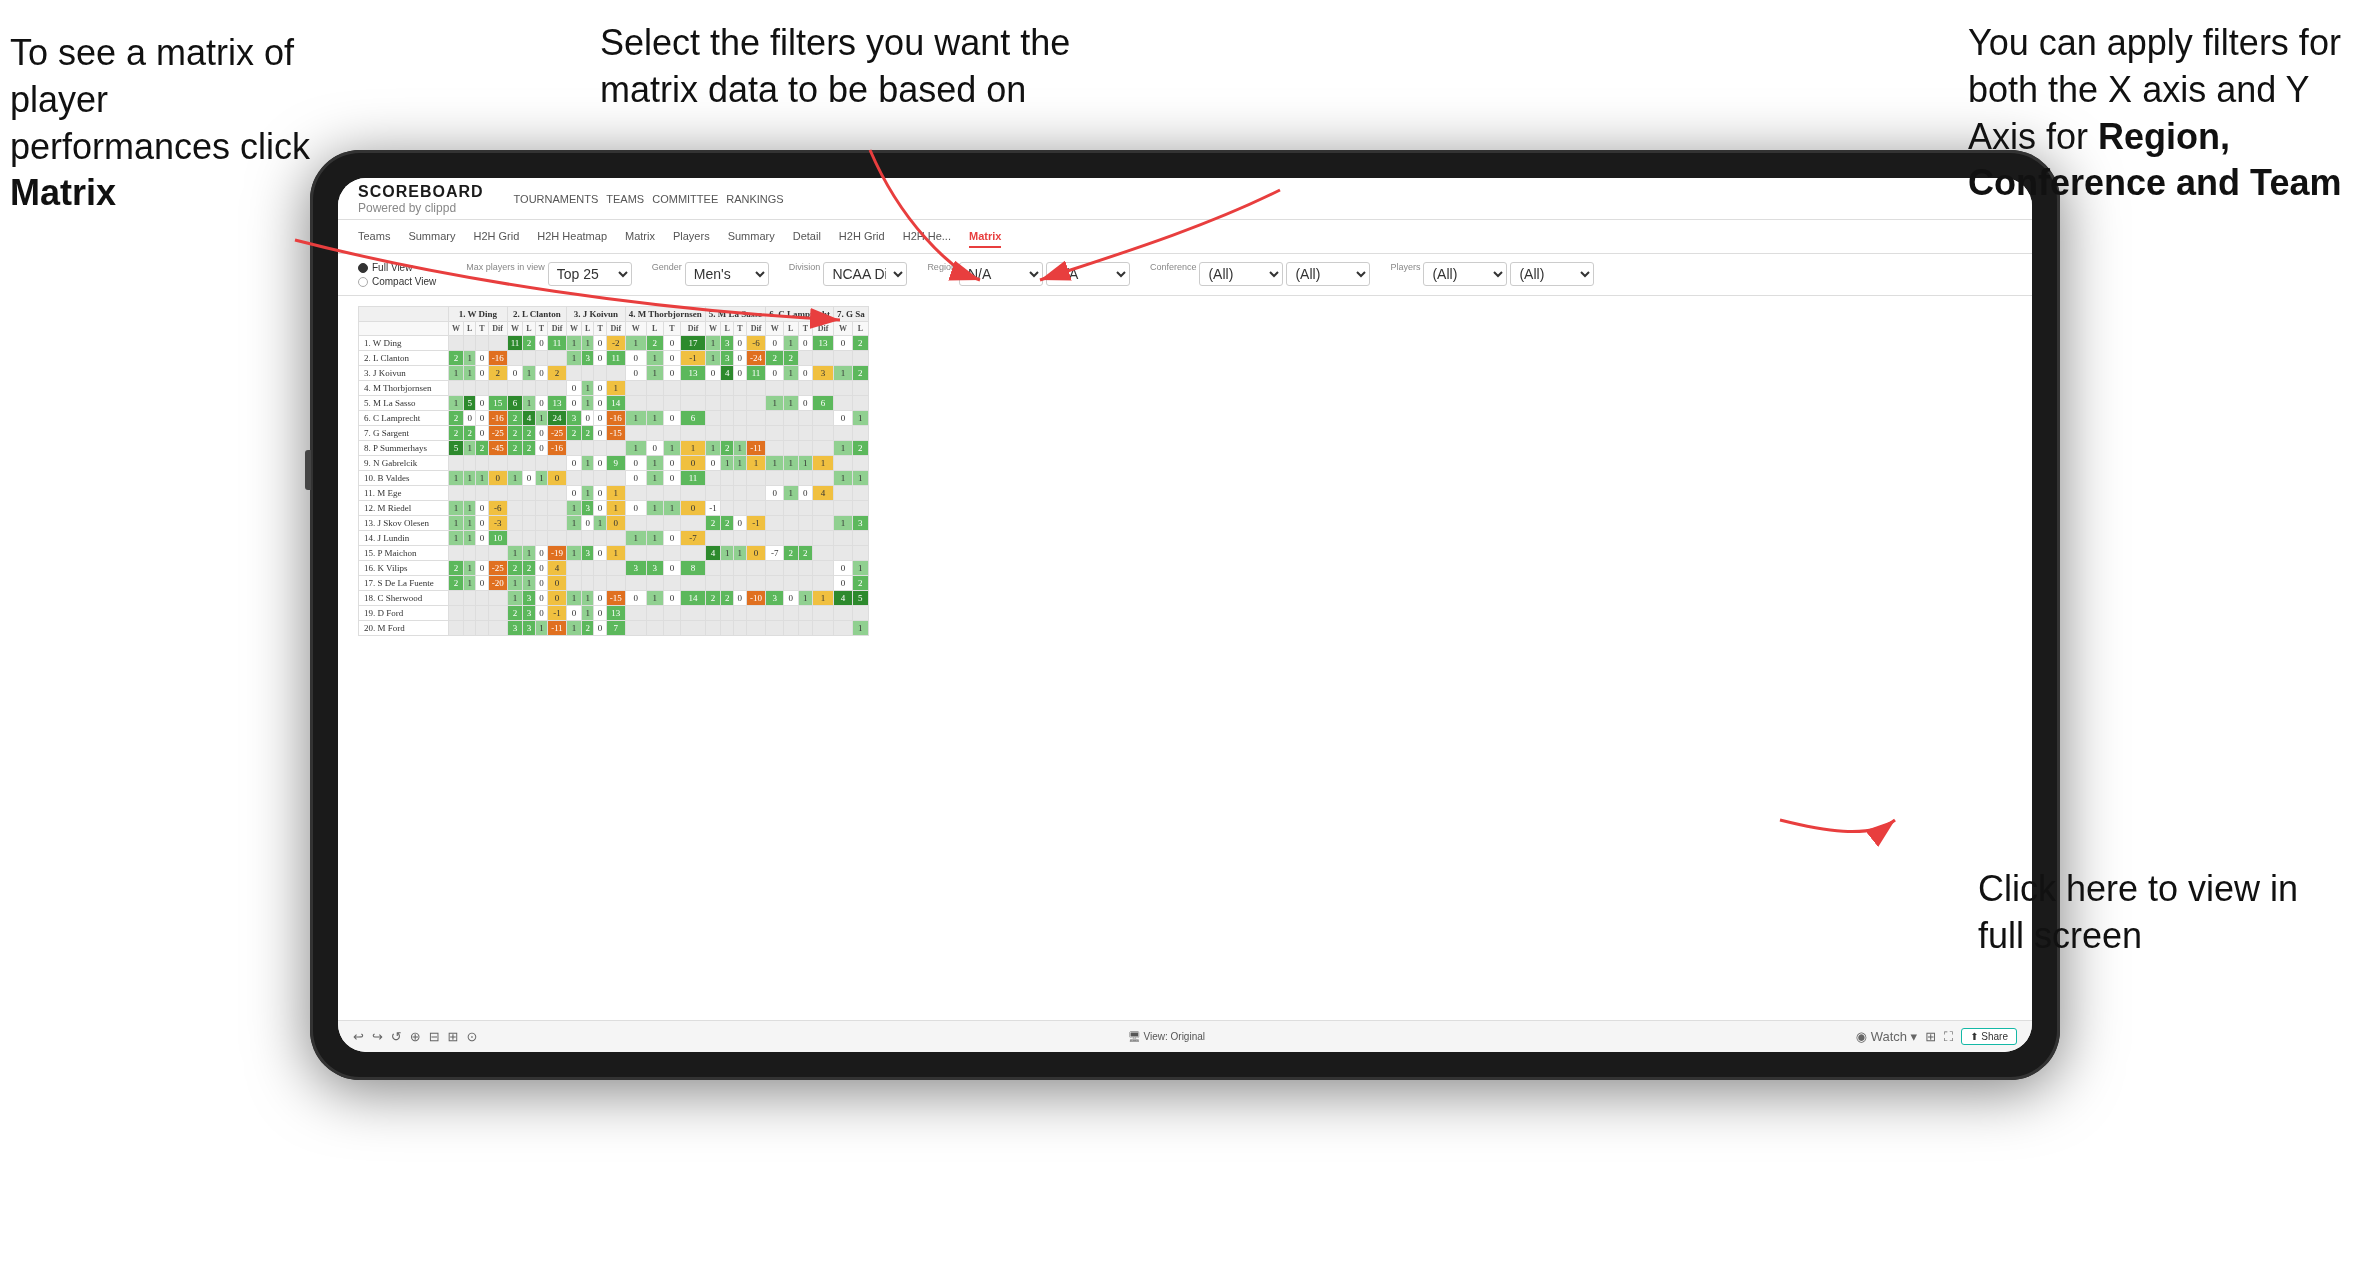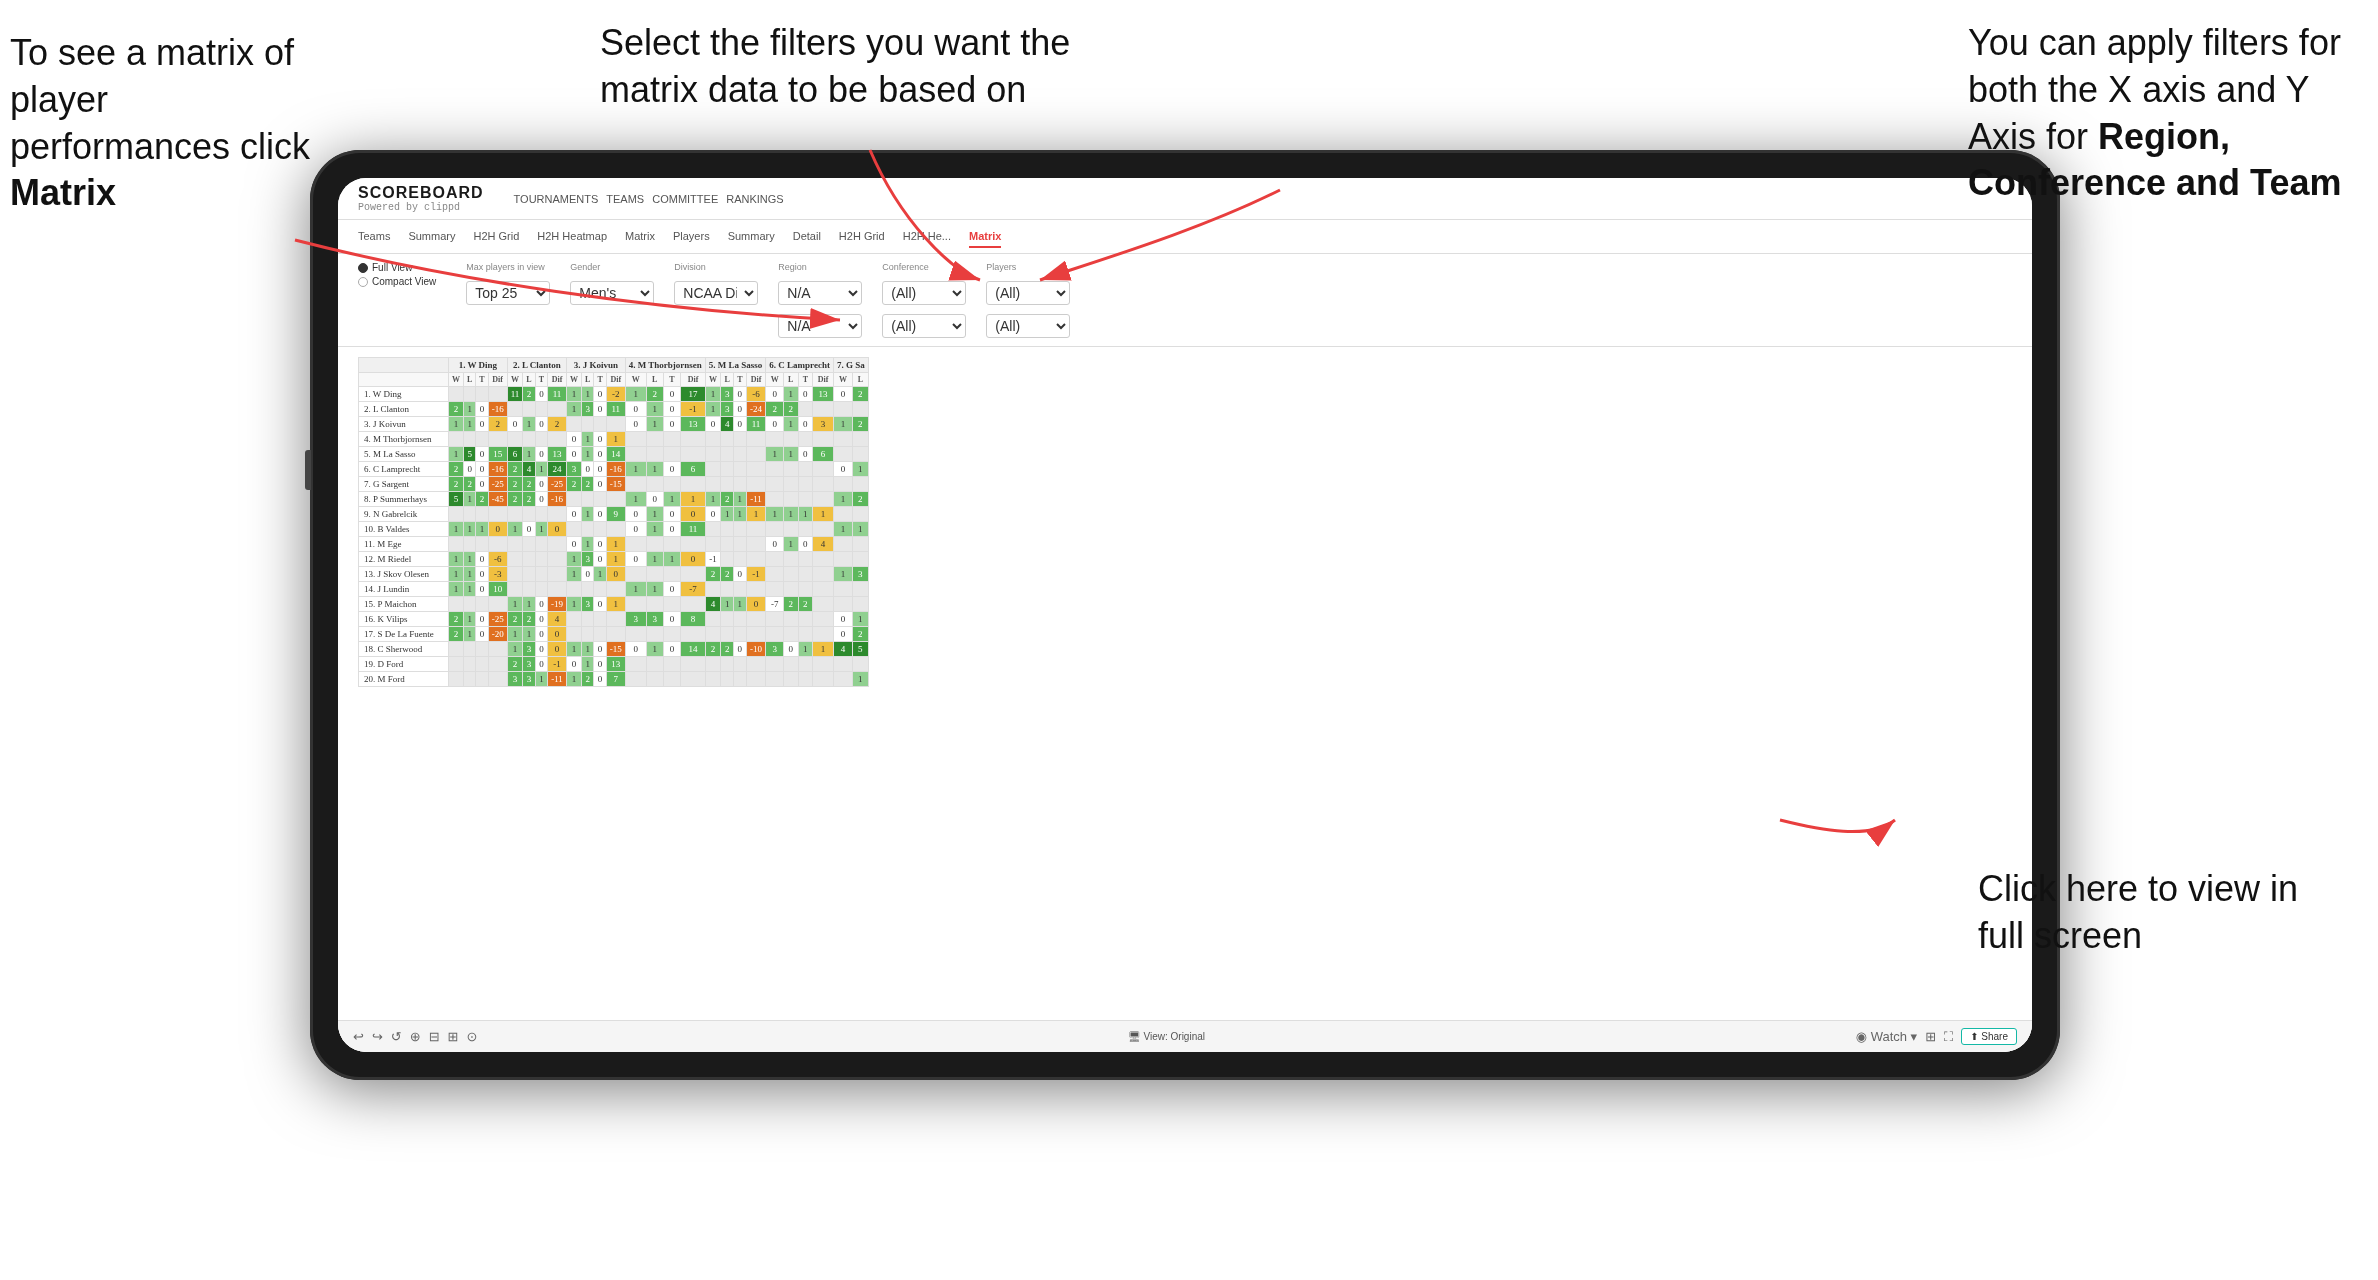--- a/index.html
+++ b/index.html
@@ -105,23 +105,22 @@
       flex-direction: column;
       margin-right: 30px;
     }
     .logo-text {
       font-size: 16px;
       font-weight: 900;
       color: #1a1a1a;
       letter-spacing: 1px;
     }
     .logo-sub {
-      font-size: 10px;
+      font-size: 12px;
       color: #888;
-      font-family: Liberation Mono, monospace;
     }
     .nav-items {
       display: flex;
       gap: 8px;
     }
     .nav-item {
       font-size: 11px;
       color: #555;
       cursor: pointer;
       padding: 4px 0;
@@ -154,22 +153,22 @@
     .filters-bar {
       background: #fff;
       padding: 8px 20px;
       border-bottom: 1px solid #ddd;
       display: flex;
       gap: 20px;
       align-items: flex-start;
     }
     .filter-group {
       display: flex;
-      flex-direction: column;
-      gap: 9px;
+      flex-direction: row;
+      gap: 3px;
     }
     .filter-label {
       font-size: 9px;
       color: #888;
     }
     .filter-select {
       font-size: 14px;
       color: #333;
       background: #fff;
       border: 1px solid #ccc;

